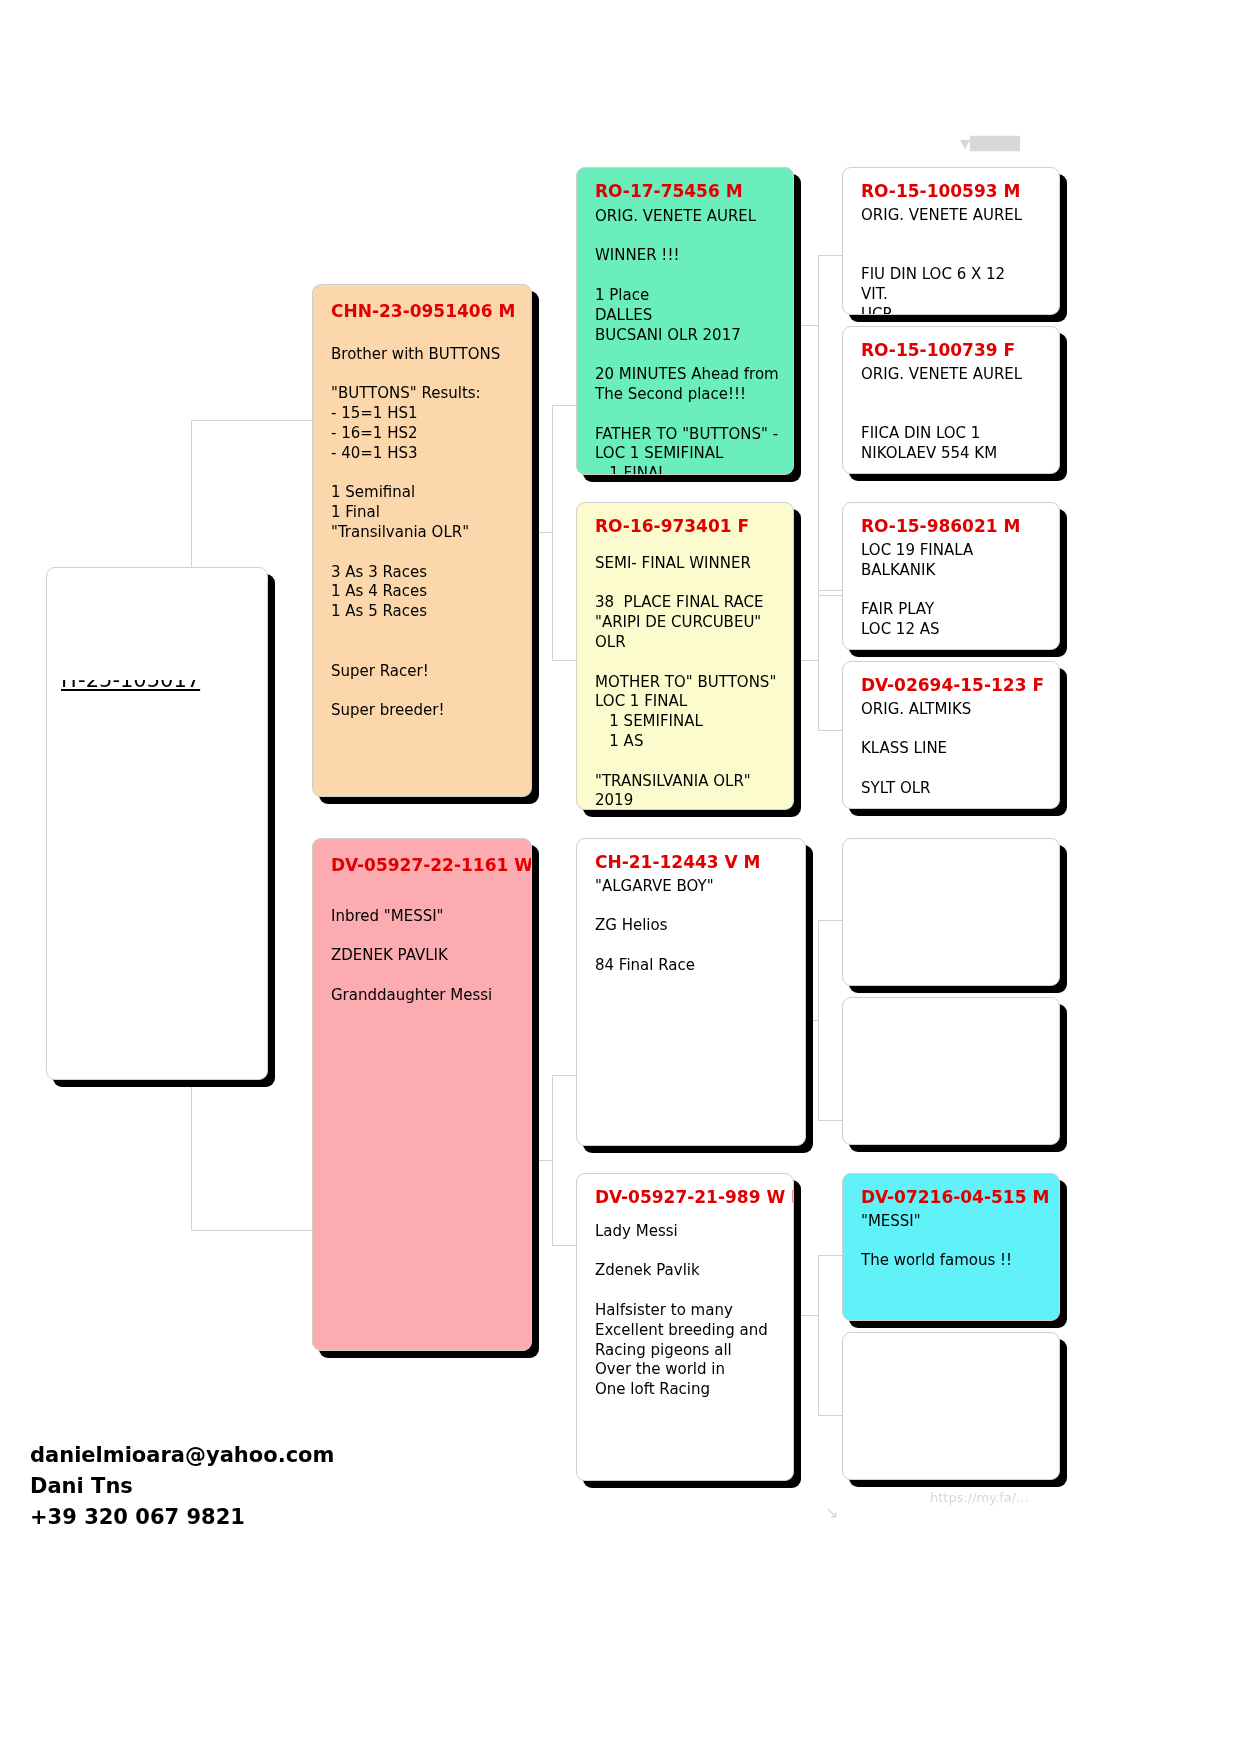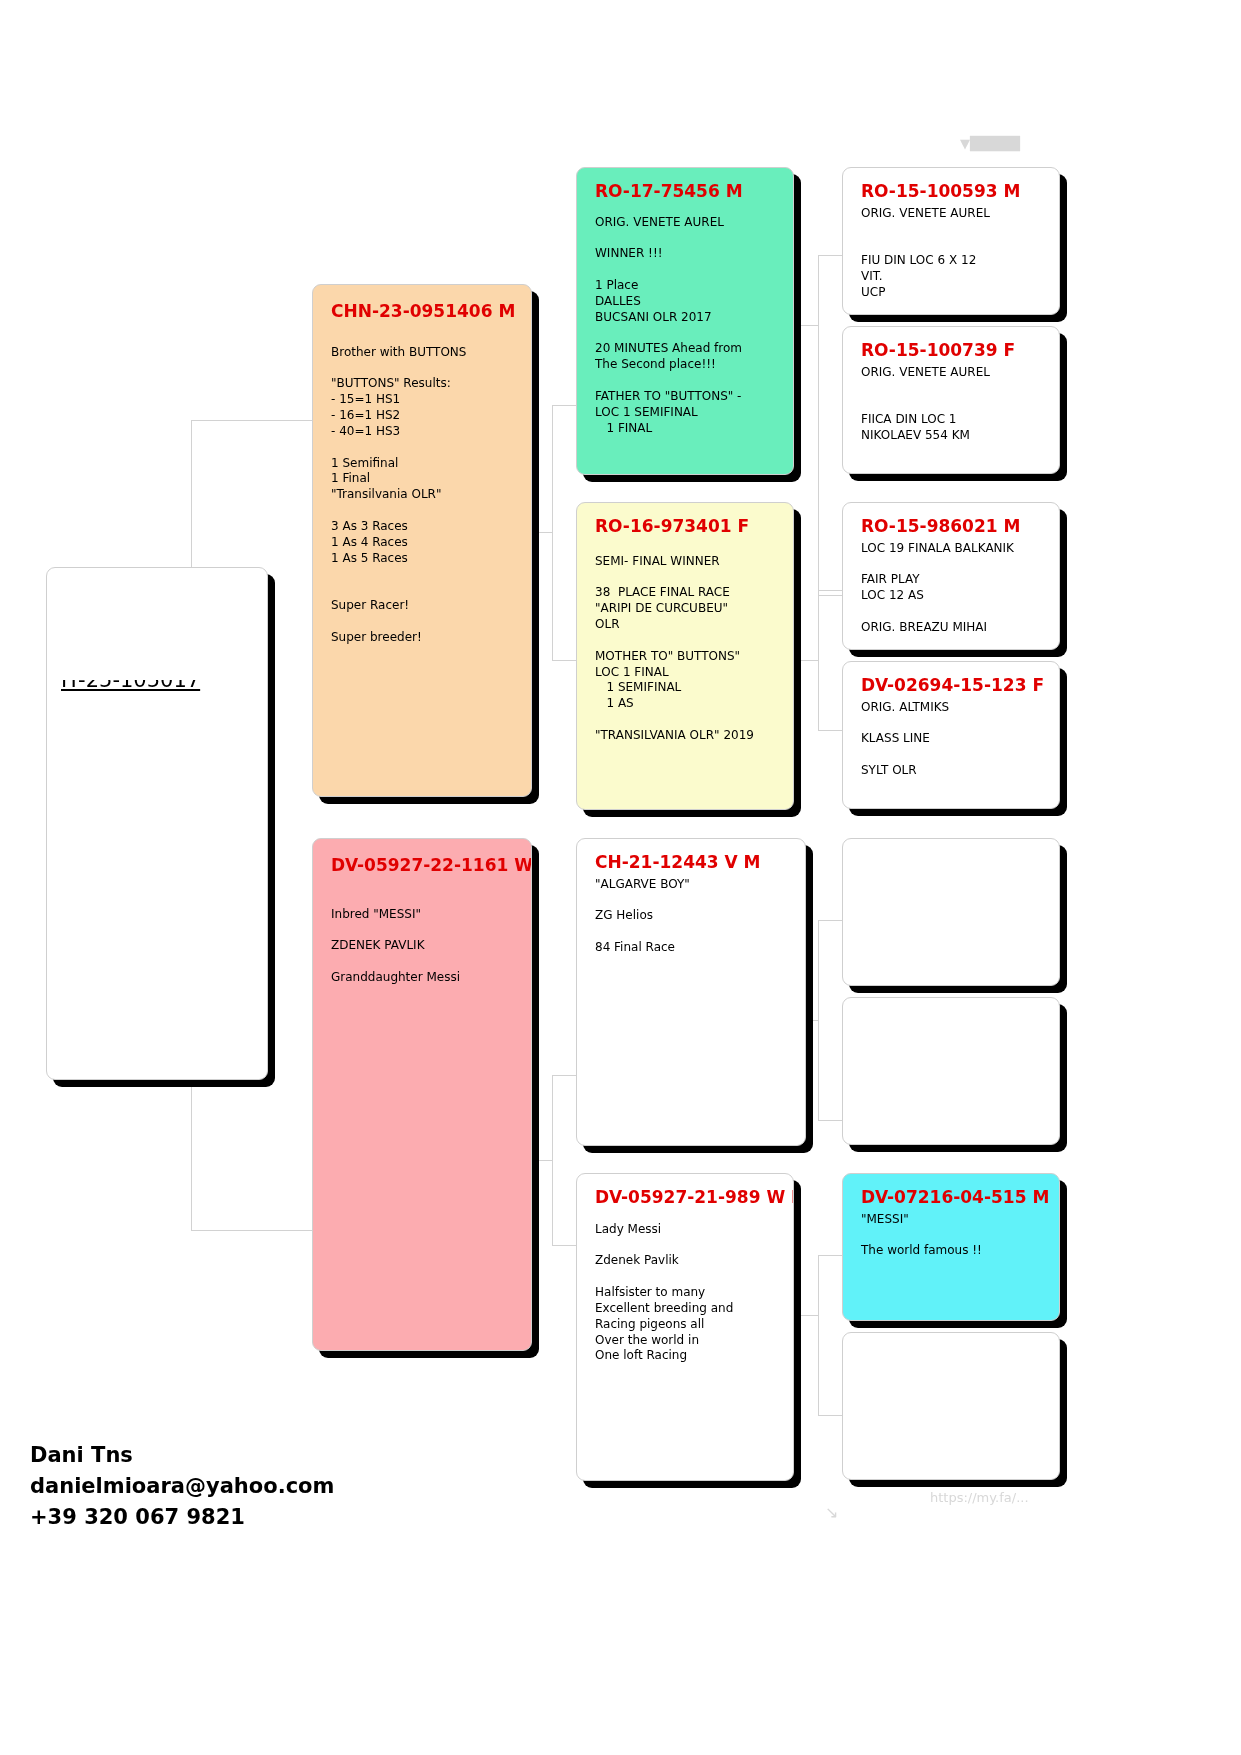--- a/index.html
+++ b/index.html
@@ -29,21 +29,21 @@
   }
   .card .cid {
     color: #e00000;
     font-weight: bold;
     font-size: 17px;
     line-height: 1.28;
     margin: 0 0 1px 0;
     white-space: pre;
   }
   .card .body {
-    font-size: 12px;
+    font-size: 15px;
     line-height: 1.32;
     white-space: pre-wrap;
     margin: 0;
   }
 
   
   .c-white  { background: #ffffff; }
   .c-orange { background: #fbd7ab; }
   .c-green  { background: #69eebc; }
   .c-yellow { background: #fbfbcd; }
@@ -167,21 +167,21 @@
 <div class="card c-pink" style="left:312px; top:838px; width:220px; height:513px;">
   <p class="cid" style="margin:4px 0 0 4px;">DV-05927-22-1161 W F</p>
   <p class="body" style="margin:30px 0 0 4px;">Inbred "MESSI"
 
 ZDENEK PAVLIK
 
 Granddaughter Messi</p>
 </div>
 
 <div class="card c-green" style="left:576px; top:167px; width:218px; height:308px;">
-  <p class="cid" style="margin:1px 0 12px 4px;">RO-17-75456 M</p>
+  <p class="cid" style="margin:1px 0 4px 4px;">RO-17-75456 M</p>
   <p class="body" style="margin:3px 0 0 4px;">ORIG. VENETE AUREL
 
 WINNER !!!
 
 1 Place
 DALLES
 BUCSANI OLR 2017
 
 20 MINUTES Ahead from
 The Second place!!!
@@ -283,20 +283,20 @@
 
 The world famous !!</p>
 </div>
 
 <div class="card c-white" style="left:842px; top:1332px; width:218px; height:148px;">
   <p class="cid" style="margin:1px 0 0 4px;"></p>
   <p class="body" style="margin:3px 0 0 4px;"></p>
 </div>
 
 <div id="footer">
+  <div>danielmioara@yahoo.com</div>
   <div>Dani Tns</div>
-  <div>danielmioara@yahoo.com</div>
   <div>+39 320 067 9821</div>
 </div>
 
 <div class="artifact" style="left:960px; top:136px;">▼█████</div>
 <div class="artifact" style="left:930px; top:1490px;">https://my.fa/...</div>
 <div class="artifact" style="left:825px; top:1503px; font-size:16px;">↘</div>
 
 </body></html>

